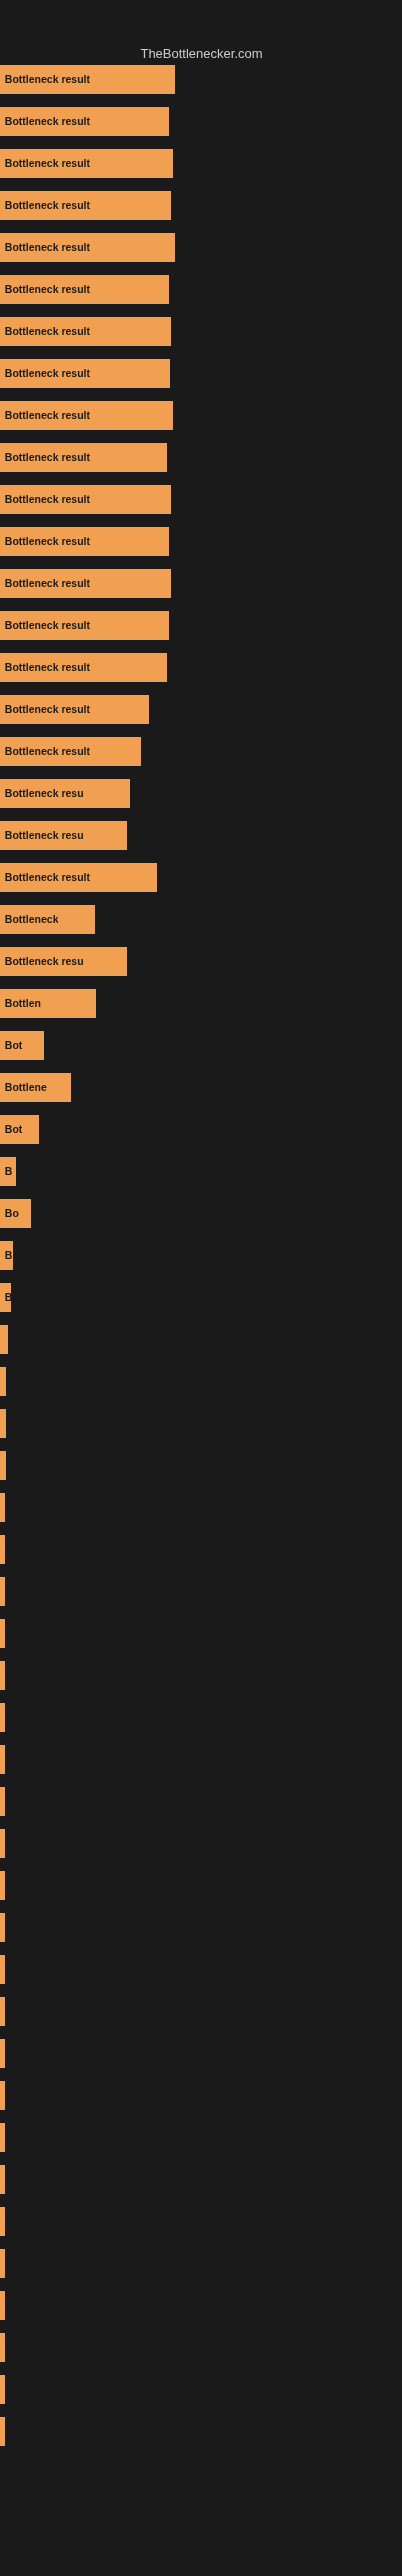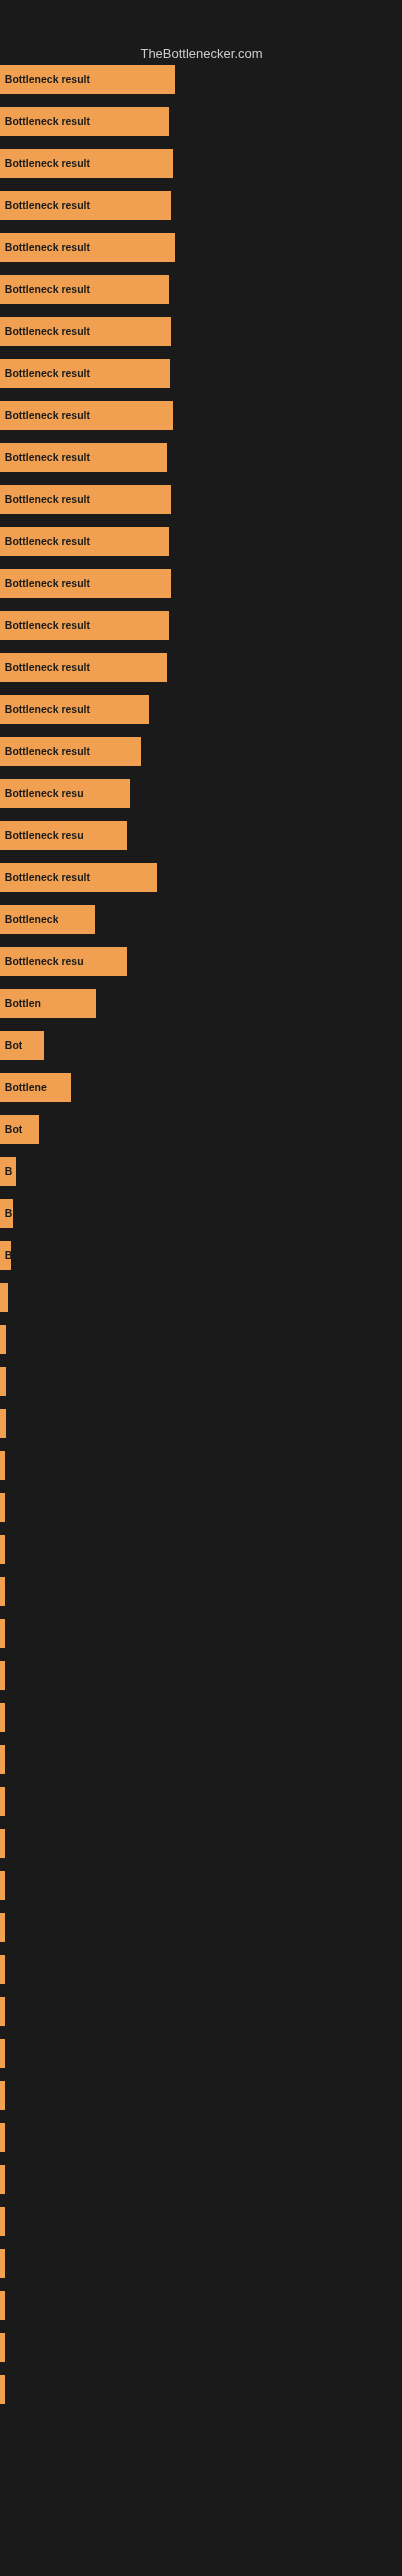--- a/index.html
+++ b/index.html
@@ -207,20 +207,26 @@
       </div>
       <div class="bar-gap"></div>
     </div>
     <div class="bar-container">
       <div class="bar" style="width: 16px;">
         <span class="bar-label">B</span>
       </div>
       <div class="bar-gap"></div>
     </div>
     <div class="bar-container">
+      <div class="bar" style="width: 31px;">
+        <span class="bar-label">Bo</span>
+      </div>
+      <div class="bar-gap"></div>
+    </div>
+    <div class="bar-container">
       <div class="bar" style="width: 13px;">
         <span class="bar-label">B</span>
       </div>
       <div class="bar-gap"></div>
     </div>
     <div class="bar-container">
       <div class="bar" style="width: 11.3px;">
         <span class="bar-label">B</span>
       </div>
       <div class="bar-gap"></div>

